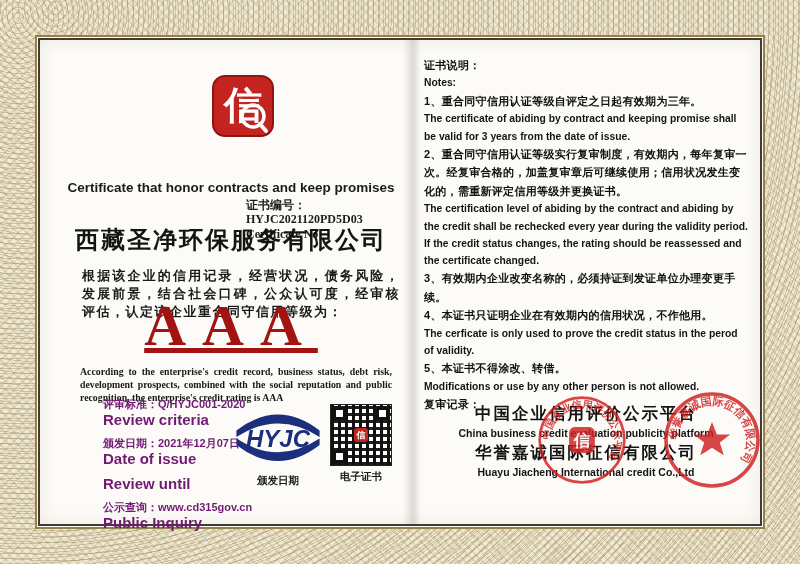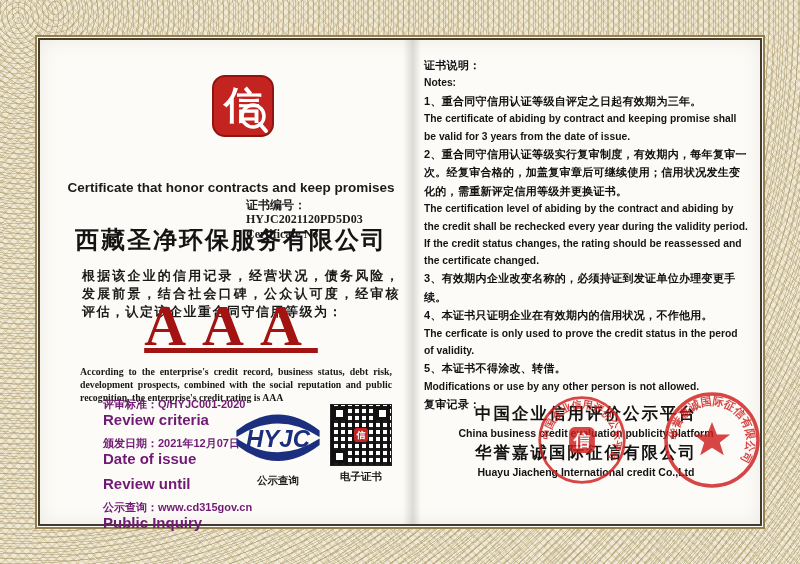--- a/index.html
+++ b/index.html
@@ -114,21 +114,21 @@
           <div class="en">Public Inquiry</div>
         </div>
       </div>
 
       <div class="hyjc-wrap">
         <svg viewBox="0 0 120 72" width="96" height="58">
           <path d="M8,28 Q60,-12 112,28 L112,36 Q60,2 8,36 Z" fill="#1b2f7e"></path>
           <path d="M112,46 Q60,86 8,46 L8,38 Q60,72 112,38 Z" fill="#1b2f7e"></path>
           <text x="60" y="49" text-anchor="middle" font-size="30" font-weight="bold" font-style="italic" fill="#1b2f7e" font-family="Liberation Sans, sans-serif">HYJC</text>
         </svg>
-        <div class="hyjc-cap">公示查询</div>
+        <div class="hyjc-cap">颁发日期</div>
       </div>
 
       <div class="qr-wrap">
         <div class="qr">
           <div class="finder f-tl"></div>
           <div class="finder f-tr"></div>
           <div class="finder f-bl"></div>
           <div class="qr-logo">信</div>
         </div>
         <div class="qr-cap">电子证书</div>

